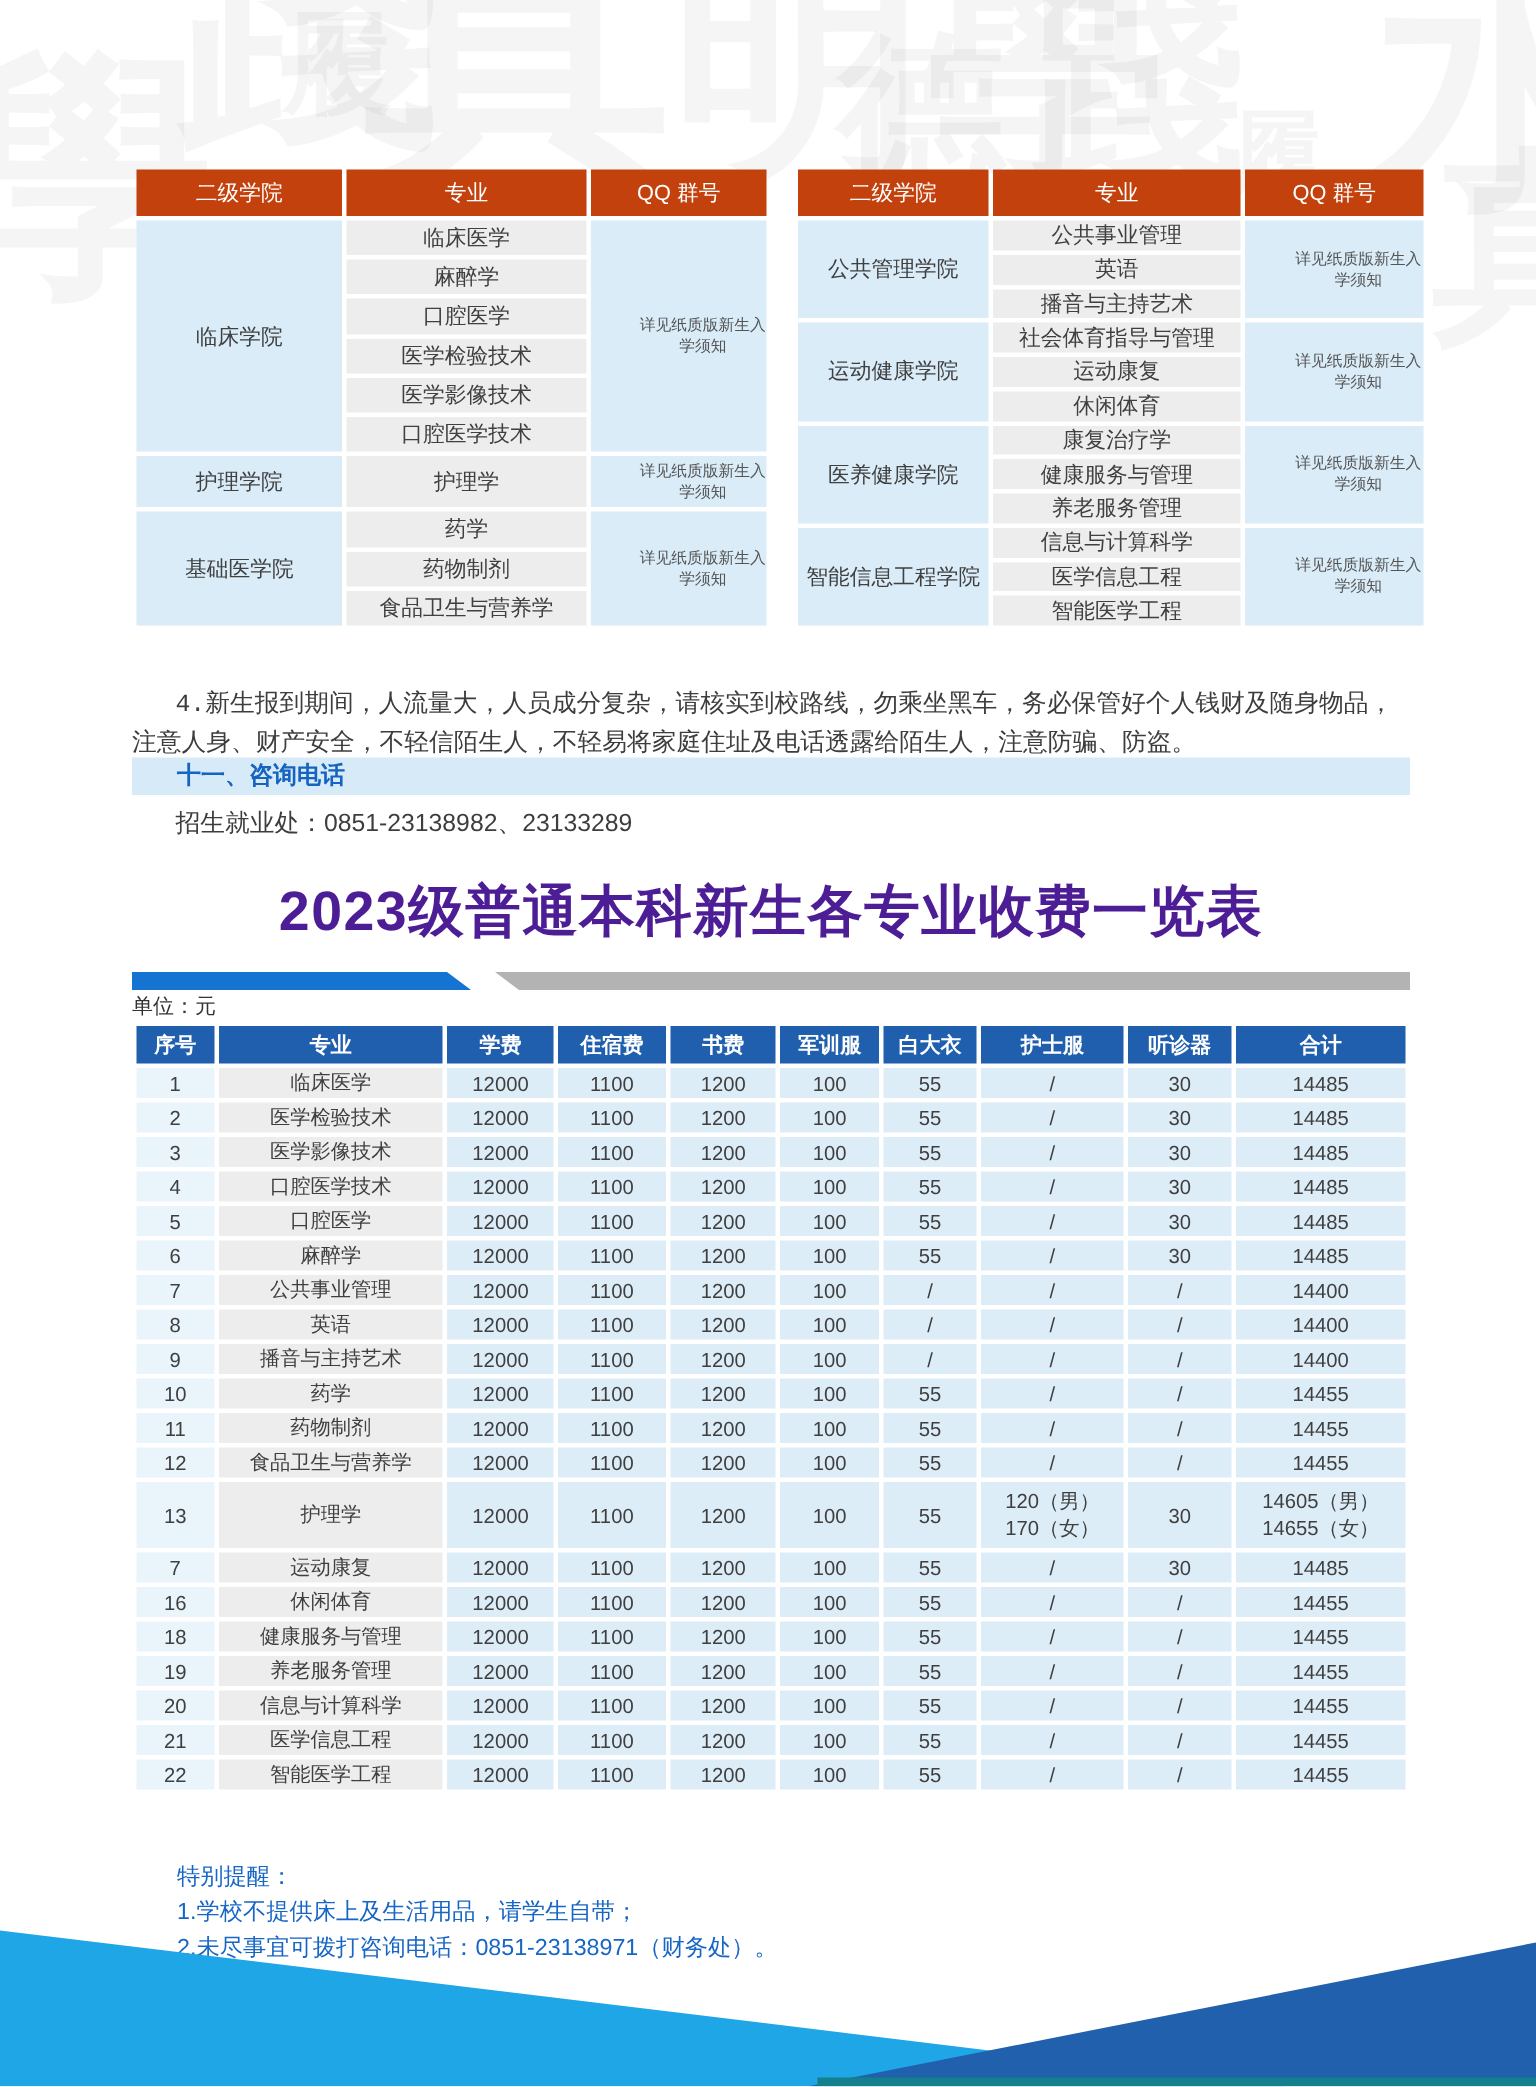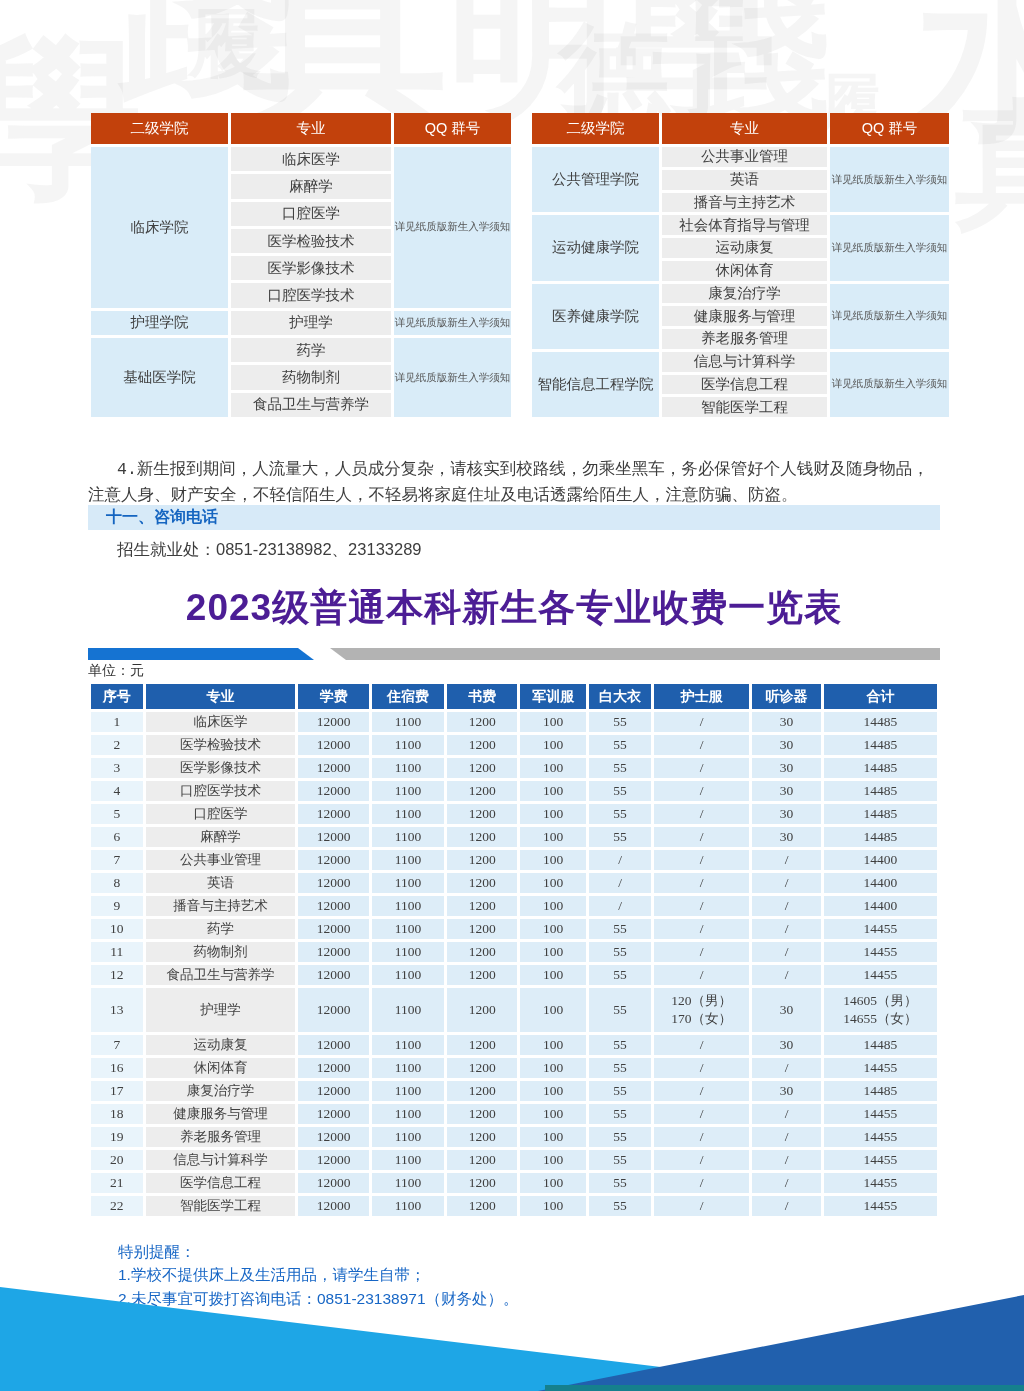--- a/index.html
+++ b/index.html
@@ -15,41 +15,41 @@
   .para { font-size:16.5px; color:#3d3d3d; line-height:1.55; }
   .indent { padding-left:29px; }
 
   
   .qq-wrap { position:absolute; top:110px; left:88px; width:852px; display:flex; gap:15px; }
   table.qq-table { border-collapse:separate; border-spacing:3px; table-layout:fixed; height:310px; }
   table.qq-table th { background:#c2410c; color:#fff; font-size:14.5px; font-weight:normal; height:31px; }
   table.qq-table td { text-align:center; vertical-align:middle; font-size:14.5px; color:#404040; }
   table.qq-table td.college, table.qq-table td.qq { background:#d9ecf8; }
   table.qq-table td.major { background:#ededed; }
-  table.qq-table td.qq { font-size:10.5px; color:#555; }
+  table.qq-table td.qq { font-size:10.5px; color:#555;padding-left:32px; }
 
   
   .note3 { position:absolute; top:432px; }
   .note4 { position:absolute; top:457px;font-family:Liberation Mono, monospace; }
   .band { position:absolute; top:505px; left:88px; width:852px; height:25px; background:#d7eaf8;
           display:flex; align-items:center; }
-  .band .band-title { padding-left:18px; color:#1565c0; font-size:16px; font-weight:bold; }
+  .band .band-title { padding-left:30px; color:#1565c0; font-size:16px; font-weight:bold; }
   .contact { position:absolute; top:537px; }
 
   
   .fee-title { position:absolute; top:583px; left:88px; width:852px; text-align:center;
                font-size:37px; font-weight:800; color:#4c1d95; letter-spacing:1px; }
   .bar-blue { position:absolute; top:648px; left:88px; width:226px; height:12px; background:#1573d2;
               clip-path:polygon(0 0, calc(100% - 16px) 0, 100% 100%, 0 100%); }
   .bar-gray { position:absolute; top:648px; left:330px; width:610px; height:12px; background:#b3b3b3;
               clip-path:polygon(0 0, 100% 0, 100% 100%, 16px 100%); }
   .unit { position:absolute; top:662px; left:88px; width:852px; text-align:left; font-size:14px; color:#333; }
 
   table.fee-table { position:absolute; top:681px; left:88px; width:852px;
-                    border-collapse:separate; border-spacing:3px; table-layout:fixed;font-family:Liberation Serif, serif; }
+                    border-collapse:separate; border-spacing:3px; table-layout:fixed; }
   table.fee-table th { background:#1f5fad; color:#fff; font-size:14px; font-weight:bold; height:25px; }
   table.fee-table td { text-align:center; vertical-align:middle; font-size:13.5px; color:#3f3f3f;
                        height:20px; background:#ddedf8; white-space:pre-line; }
   table.fee-table td.c-xh { background:#e9f4fb; }
   table.fee-table td.c-major { background:#ededed; }
   table.fee-table tr.tall td { height:44px; }
 
   
   .reminder { position:absolute; top:1240px; left:118px; color:#1766c5; font-size:15.5px; line-height:1.5; }
 
@@ -407,32 +407,20 @@
           <td class="">12000</td>
           <td class="">1100</td>
           <td class="">1200</td>
           <td class="">100</td>
           <td class="">55</td>
           <td class="">/</td>
           <td class="">/</td>
           <td class="">14455</td>
         </tr>
         <tr>
-          <td class="c-xh">17</td>
-          <td class="c-major">康复治疗学</td>
-          <td class="">12000</td>
-          <td class="">1100</td>
-          <td class="">1200</td>
-          <td class="">100</td>
-          <td class="">55</td>
-          <td class="">/</td>
-          <td class="">30</td>
-          <td class="">14485</td>
-        </tr>
-        <tr>
           <td class="c-xh">18</td>
           <td class="c-major">健康服务与管理</td>
           <td class="">12000</td>
           <td class="">1100</td>
           <td class="">1200</td>
           <td class="">100</td>
           <td class="">55</td>
           <td class="">/</td>
           <td class="">/</td>
           <td class="">14455</td>

